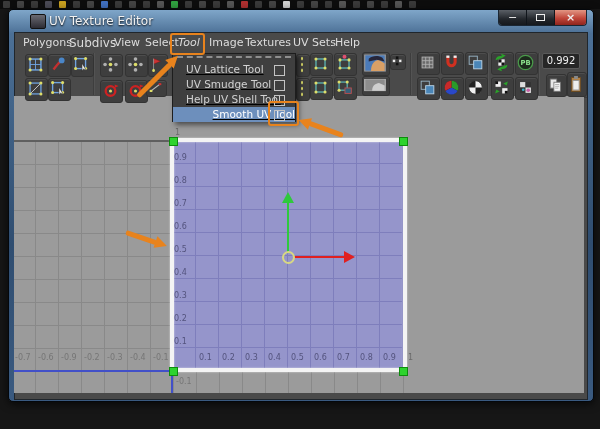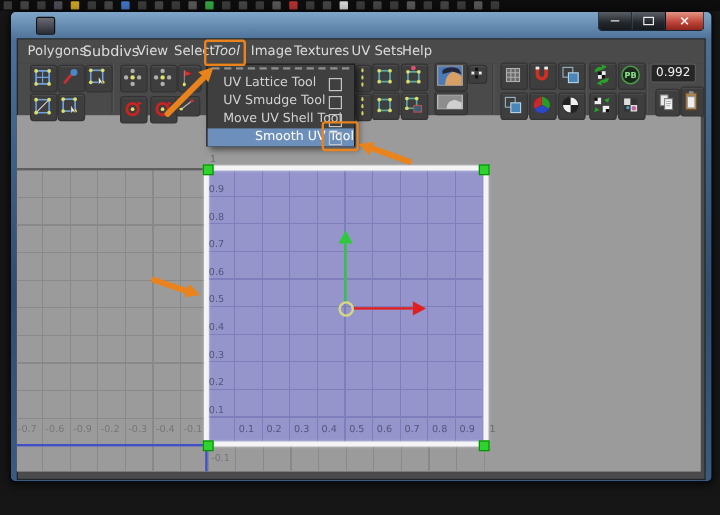--- a/index.html
+++ b/index.html
@@ -38,21 +38,21 @@
     background-image:repeating-linear-gradient(to right,#898989 0 1px,transparent 1px 23px),
                      repeating-linear-gradient(to bottom,#898989 0 1px,transparent 1px 23px);}
   #uvshell{left:159px;top:45px;width:230px;height:230px;background:#9595cb;
     background-image:repeating-linear-gradient(to right,transparent 0 22px,#7e7ebc 22px 23px),
                      repeating-linear-gradient(to bottom,transparent 0 22px,#7e7ebc 22px 23px);}
   .whiteedge{background:#f4f4f4;box-shadow:0 0 2px rgba(255,255,255,.7);}
   .handle{width:7px;height:7px;background:#2ed32e;border:1px solid #0d8c0d;z-index:6;}
   .axislabel{position:absolute;font-size:8px;z-index:5;}
   
   #toolmenu{left:172px;top:53px;width:122px;height:67px;background:#3f3f3f;border:1px solid #1d1d1d;
-            box-shadow:3px 3px 5px rgba(0,0,0,.5);z-index:40;}
+            box-shadow:3px 3px 5px rgba(0,0,0,.5);z-index:40;text-decoration:underline;}
   #tearoff{margin:2px 4px 1px 4px;height:3px;border-top:2px dashed #8f8f8f;}
   .mitem{position:relative;height:15px;line-height:15px;font-size:10.5px;color:#d2d2d2;padding-left:13px;}
   .mitem.sel{background:#6d8fbc;color:#fff;text-align:right;}
   .mcheck{position:absolute;right:10px;top:2.5px;width:9px;height:9px;border:1px solid #c4c4c4;}
   
   .obox{position:absolute;border:2px solid #e8831d;border-radius:3px;z-index:60;}
   .arrow{position:absolute;z-index:65;transform-origin:0 50%;height:13px;}
   .arrow .shaft{position:absolute;left:0;top:4px;height:5px;background:#e8831d;border-radius:2px;}
   .arrow .head{position:absolute;top:0;width:0;height:0;border-top:6.5px solid transparent;
                border-bottom:6.5px solid transparent;border-left:12px solid #e8831d;}
@@ -90,20 +90,21 @@
     <div style="position: absolute; left: 353px; top: 1px; width: 7px; height: 7px; background: rgb(58, 58, 58); border-radius: 1px;"></div>
     <div style="position: absolute; left: 367px; top: 1px; width: 7px; height: 7px; background: rgb(68, 68, 68); border-radius: 1px;"></div>
     <div style="position: absolute; left: 381px; top: 1px; width: 7px; height: 7px; background: rgb(58, 58, 58); border-radius: 1px;"></div>
     <div style="position: absolute; left: 395px; top: 1px; width: 7px; height: 7px; background: rgb(85, 85, 85); border-radius: 1px;"></div>
     <div style="position: absolute; left: 409px; top: 1px; width: 7px; height: 7px; background: rgb(58, 58, 58); border-radius: 1px;"></div>
   </div>
 <div class="abs" id="belowwin"></div>
 
 <div class="abs" id="win">
   <div class="abs" id="appicon"></div>
+  <div class="abs" id="titlebar-title">UV Texture Editor</div>
   <div class="abs" id="winbtns">
     <div class="wbtn">
         <span>−</span>
       </div>
     <div class="wbtn">
         <span class="maxglyph"></span>
       </div>
     <div class="wbtn close">
         <span style="font-weight:bold;">×</span>
       </div>
@@ -172,21 +173,21 @@
     <div class="axislabel" style="position: absolute; left: 160px; top: 195px; font-size: 8px; color: rgb(83, 83, 125); z-index: 5;">0.3</div>
     <div class="axislabel" style="position: absolute; left: 160px; top: 218px; font-size: 8px; color: rgb(83, 83, 125); z-index: 5;">0.2</div>
     <div class="axislabel" style="position: absolute; left: 160px; top: 241px; font-size: 8px; color: rgb(83, 83, 125); z-index: 5;">0.1</div>
     <div class="axislabel" style="position: absolute; left: 162px; top: 281px; font-size: 8px; color: rgb(118, 118, 118); z-index: 6;">-0.1</div>
   </div>
 
 <div class="abs" id="toolmenu">
   <div id="tearoff"></div>
 <div class="mitem"><span>UV Lattice Tool</span><span class="mcheck"></span></div>
     <div class="mitem"><span>UV Smudge Tool</span><span class="mcheck"></span></div>
-    <div class="mitem"><span>Move UV Shell Tool</span><span class="mcheck"></span></div>
+    <div class="mitem"><span>Help UV Shell Tool</span><span class="mcheck"></span></div>
     <div class="mitem sel"><span>Smooth UV Tool</span><span class="mcheck"></span></div>
   </div>
 
 <div class="ticon abs" style="position: absolute; left: 25px; top: 54px; width: 21px; height: 21px; z-index: 10;">
     <svg width="19" height="19" viewBox="0 0 21 21" preserveAspectRatio="none" style="display:block">
       <rect x="4.5" y="4.5" width="12" height="12" fill="none" stroke="#6fa3e0" stroke-width="1.6"></rect>
       <path d="M10.5 4.5v12M4.5 10.5h12" stroke="#6fa3e0"></path>
       <circle cx="4.5" cy="4.5" r="1.7" fill="#dede6a"></circle>
       <circle cx="16.5" cy="4.5" r="1.7" fill="#dede6a"></circle>
       <circle cx="4.5" cy="16.5" r="1.7" fill="#dede6a"></circle>

